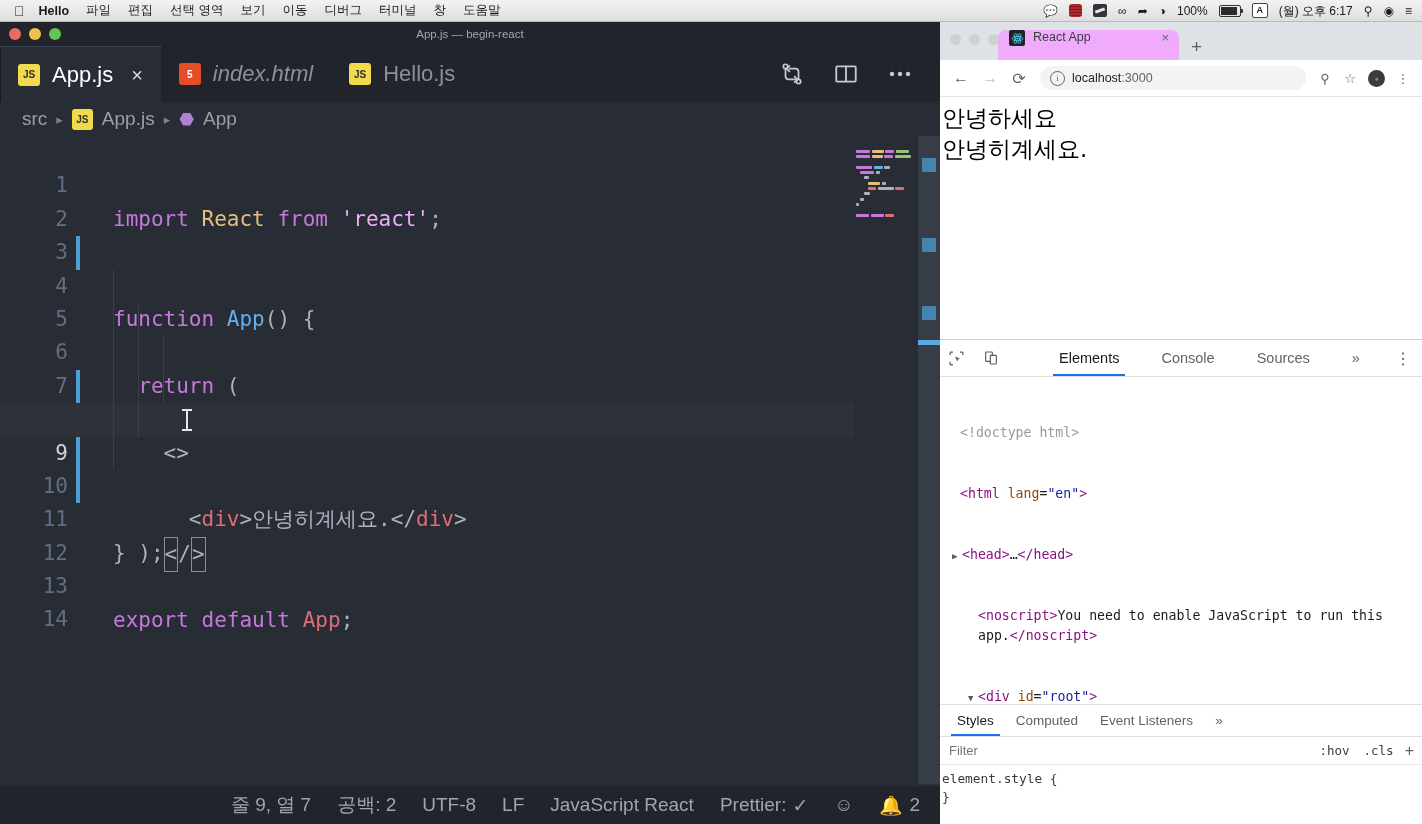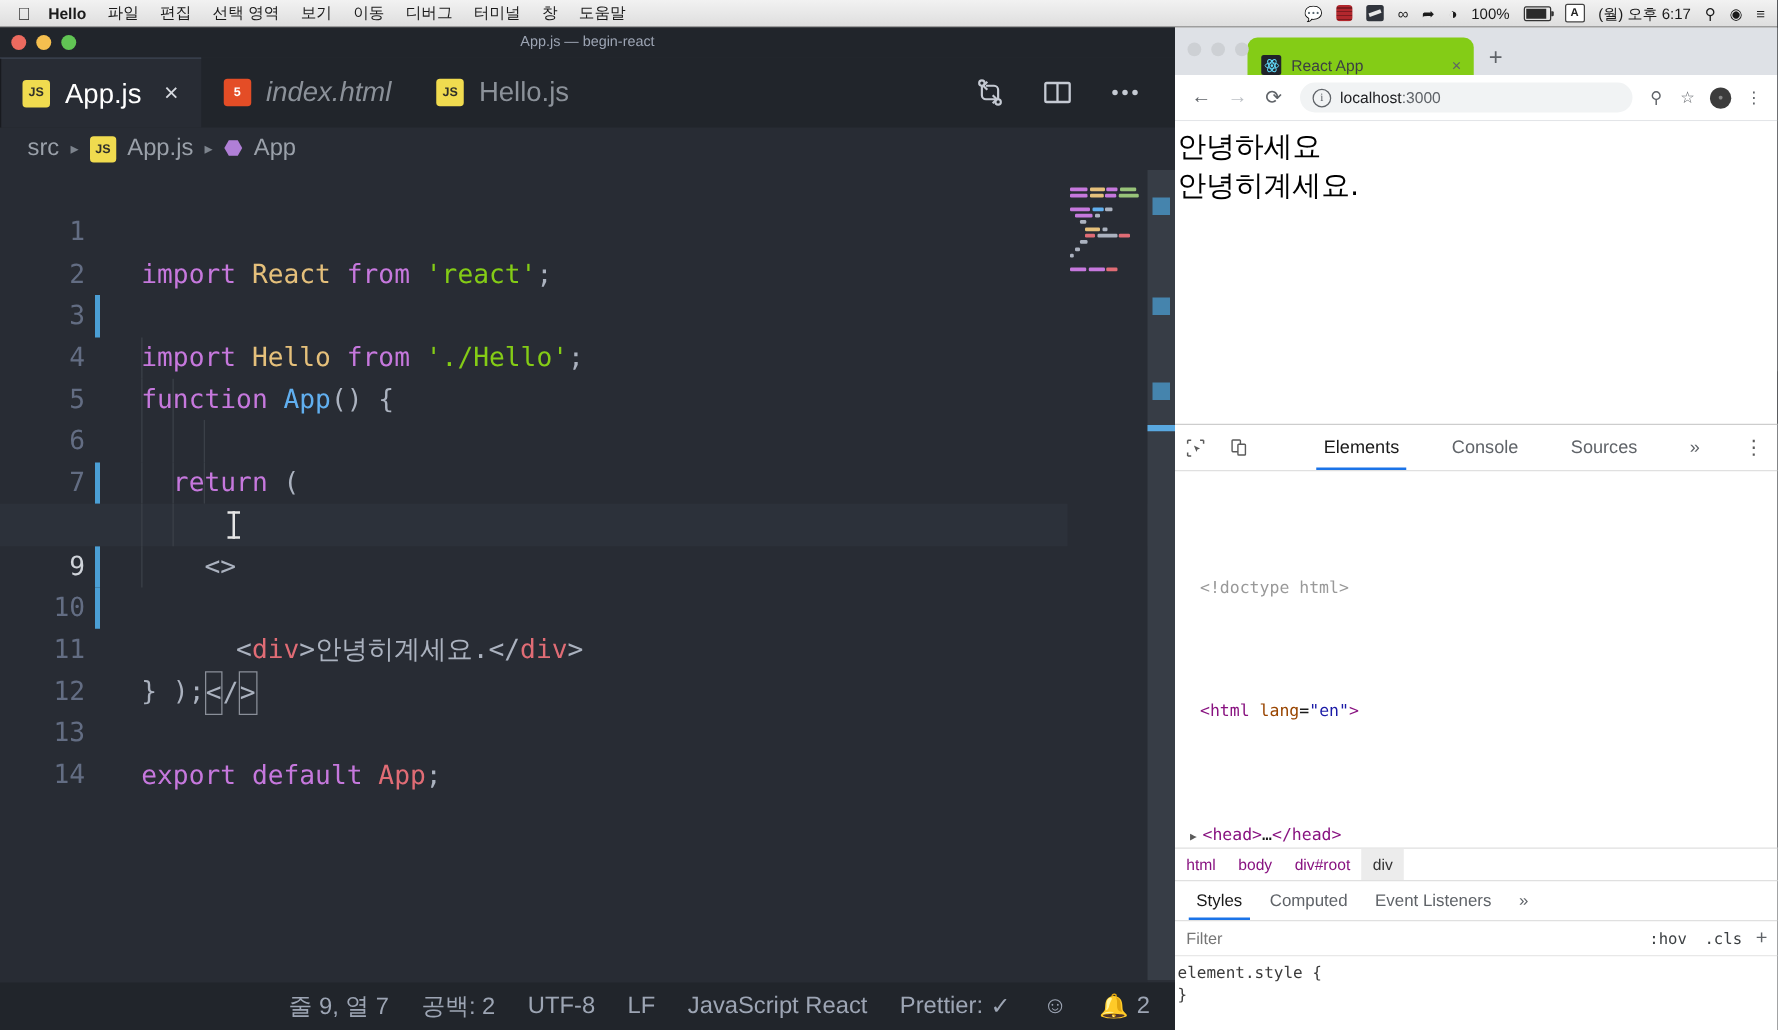--- a/index.html
+++ b/index.html
@@ -70,21 +70,21 @@
   .ln{position:relative;height:33.4px;white-space:pre;}
   .ln .num{position:absolute;left:0;width:68px;text-align:right;color:#636d83;}
   .ln.cur .num{color:#d0d4da;}
   .ln .txt{position:absolute;left:113px;color:#abb2bf;}
   .ln.hl{background:#2c313a;}
   .guide{position:absolute;top:0;height:33.4px;width:1px;background:#3b4048;}
   .gmark{position:absolute;left:76px;width:4px;height:33.4px;background:#4b9fd5;}
 
   .k-kw{color:#c678dd;}
   .k-id{color:#e5c07b;}
-  .k-str{color:#84cc16;}
+  .k-str{color:#f0abfc;}
   .k-fn{color:#61afef;}
   .k-var{color:#e06c75;}
   .k-pl{color:#abb2bf;}
   .k-tag{color:#e06c75;}
 
   .bmatch{display:inline-block;border:1px solid #8a8f99;box-sizing:border-box;}
 
   .minimap{position:absolute;right:22px;top:0;width:64px;bottom:0;background:#282c34;}
   .mm-row{height:3px;margin-bottom:2.3px;display:flex;gap:1.5px;padding-left:2px;}
   .mm-b{height:3px;border-radius:1px;}
@@ -96,21 +96,21 @@
   .statusbar{position:absolute;left:0;bottom:0;width:940px;height:38px;background:#21252b;
              display:flex;align-items:center;justify-content:flex-end;gap:26px;padding-right:20px;
              color:#9da5b4;font-size:19px;box-sizing:border-box;}
   .sb{display:flex;align-items:center;gap:6px;white-space:nowrap;}
 
   
   .chrome{position:absolute;left:940px;top:22px;width:482px;height:802px;background:#fff;overflow:hidden;}
   .ch-tabstrip{height:38px;background:#dee1e6;display:flex;align-items:flex-end;position:relative;}
   .ch-lights{position:absolute;left:10px;top:12px;display:flex;gap:8px;}
   .ch-light{width:11px;height:11px;border-radius:50%;background:#cdd0d4;}
-  .ch-tab{margin-left:58px;height:30px;background:#84cc16;border-radius:8px 8px 0 0;display:flex;align-items:flex-end;
+  .ch-tab{margin-left:58px;height:30px;background:#f0abfc;border-radius:8px 8px 0 0;display:flex;align-items:flex-start;
           gap:8px;padding:0 10px 0 11px;min-width:160px;}
   .ch-favicon{width:16px;height:16px;border-radius:2px;background:#20232a;display:flex;align-items:center;justify-content:center;}
   .ch-favicon svg{display:block;}
   .ch-tabtitle{font-size:12.5px;color:#3c4043;white-space:nowrap;}
   .ch-tabx{margin-left:auto;font-size:13px;color:#5f6368;padding-left:14px;}
   .ch-newtab{font-size:19px;color:#5f6368;margin:0 0 4px 12px;line-height:1;}
 
   .ch-toolbar{height:36px;background:#fff;display:flex;align-items:center;gap:3px;padding:0 8px;
               border-bottom:1px solid #e3e5e8;}
   .ch-nav{width:26px;height:26px;display:flex;align-items:center;justify-content:center;color:#5f6368;font-size:16px;}
@@ -134,21 +134,21 @@
   .dt-toolbar{height:36px;display:flex;align-items:center;border-bottom:1px solid #e0e0e0;
               font-family:"Liberation Sans",sans-serif;padding-left:8px;gap:18px;}
   .dt-ic{width:26px;height:26px;display:flex;align-items:center;justify-content:center;color:#5a5a5a;}
   .dt-divider{width:1px;height:18px;background:#d8d8d8;margin:0 6px;}
   .dt-tab{font-size:14.5px;color:#5f6368;padding:0 12px;height:35px;display:flex;align-items:center;position:relative;}
   .dt-tab.active{color:#1a1a1a;}
   .dt-tab.active:after{content:"";position:absolute;left:6px;right:6px;bottom:0;height:2px;background:#1a73e8;}
   .dt-right{margin-left:auto;display:flex;align-items:center;padding-right:8px;gap:2px;}
 
   .dom{padding:6px 0 0 8px;font-size:13.2px;line-height:20.2px;color:#1a1a1a;white-space:pre-wrap;}
-  .dom .row{position:relative;padding-left:12px;margin-top:38px;}
+  .dom .row{position:relative;padding-left:12px;}
   .t-tag{color:#881280;}
   .t-attr{color:#994500;}
   .t-val{color:#1a1aa6;}
   .t-grey{color:#999;}
   .t-txt{color:#1a1a1a;}
   .arrow{display:inline-block;width:10px;color:#5a5a5a;font-size:9px;}
 
   .dt-crumb{position:absolute;left:0;right:0;bottom:120px;height:26px;border-top:1px solid #e0e0e0;
             display:flex;align-items:center;font-family:"Liberation Sans",sans-serif;font-size:12.5px;background:#fff;}
   .crumb{padding:0 9px;height:26px;display:flex;align-items:center;color:#881280;}
@@ -281,21 +281,20 @@
       <div class="code">
 
         <div class="ln" style="top:0;">
           <span class="num">1</span>
           <span class="txt"><span class="k-kw">import</span> <span class="k-id">React</span> <span class="k-kw">from</span> <span class="k-str">'react'</span><span class="k-pl">;</span></span>
         </div>
 
         <div class="ln">
           <span class="num">2</span>
           <span class="gmark"></span>
-          <span class="txt"><span class="k-kw">import</span> <span class="k-id">Hello</span> <span class="k-kw">from</span> <span class="k-str">'./Hello'</span><span class="k-pl">;</span></span>
         </div>
 
         <div class="ln">
           <span class="num">3</span>
           <span class="txt"></span>
         </div>
 
         <div class="ln">
           <span class="num">4</span>
           <span class="txt"><span class="k-kw">function</span> <span class="k-fn">App</span><span class="k-pl">() {</span></span>
@@ -520,26 +519,20 @@
       <div class="row" style="padding-left:20px"><span class="arrow">▼</span><span class="t-tag">&lt;div</span> <span class="t-attr">id</span>=<span class="t-val">"root"</span><span class="t-tag">&gt;</span></div>
       <div class="row" style="padding-left:42px"><span class="t-tag">&lt;div&gt;</span><span class="t-txt">안녕하세요</span><span class="t-tag">&lt;/div&gt;</span></div>
       
       
       
       
       
       
     </div>
 
-    <div class="dt-crumb">
-      <span class="crumb">html</span>
-      <span class="crumb">body</span>
-      <span class="crumb">div#root</span>
-      <span class="crumb active">div</span>
-    </div>
 
     <div class="dt-styles">
       <div class="st-tabs">
         <span class="st-tab active">Styles</span>
         <span class="st-tab">Computed</span>
         <span class="st-tab">Event Listeners</span>
         <span class="st-tab">»</span>
       </div>
       <div class="st-filterbar">
         <input class="st-filter" style="border: none; outline: none; background: transparent; font-family: &quot;Liberation Sans&quot;, sans-serif;" placeholder="Filter">

